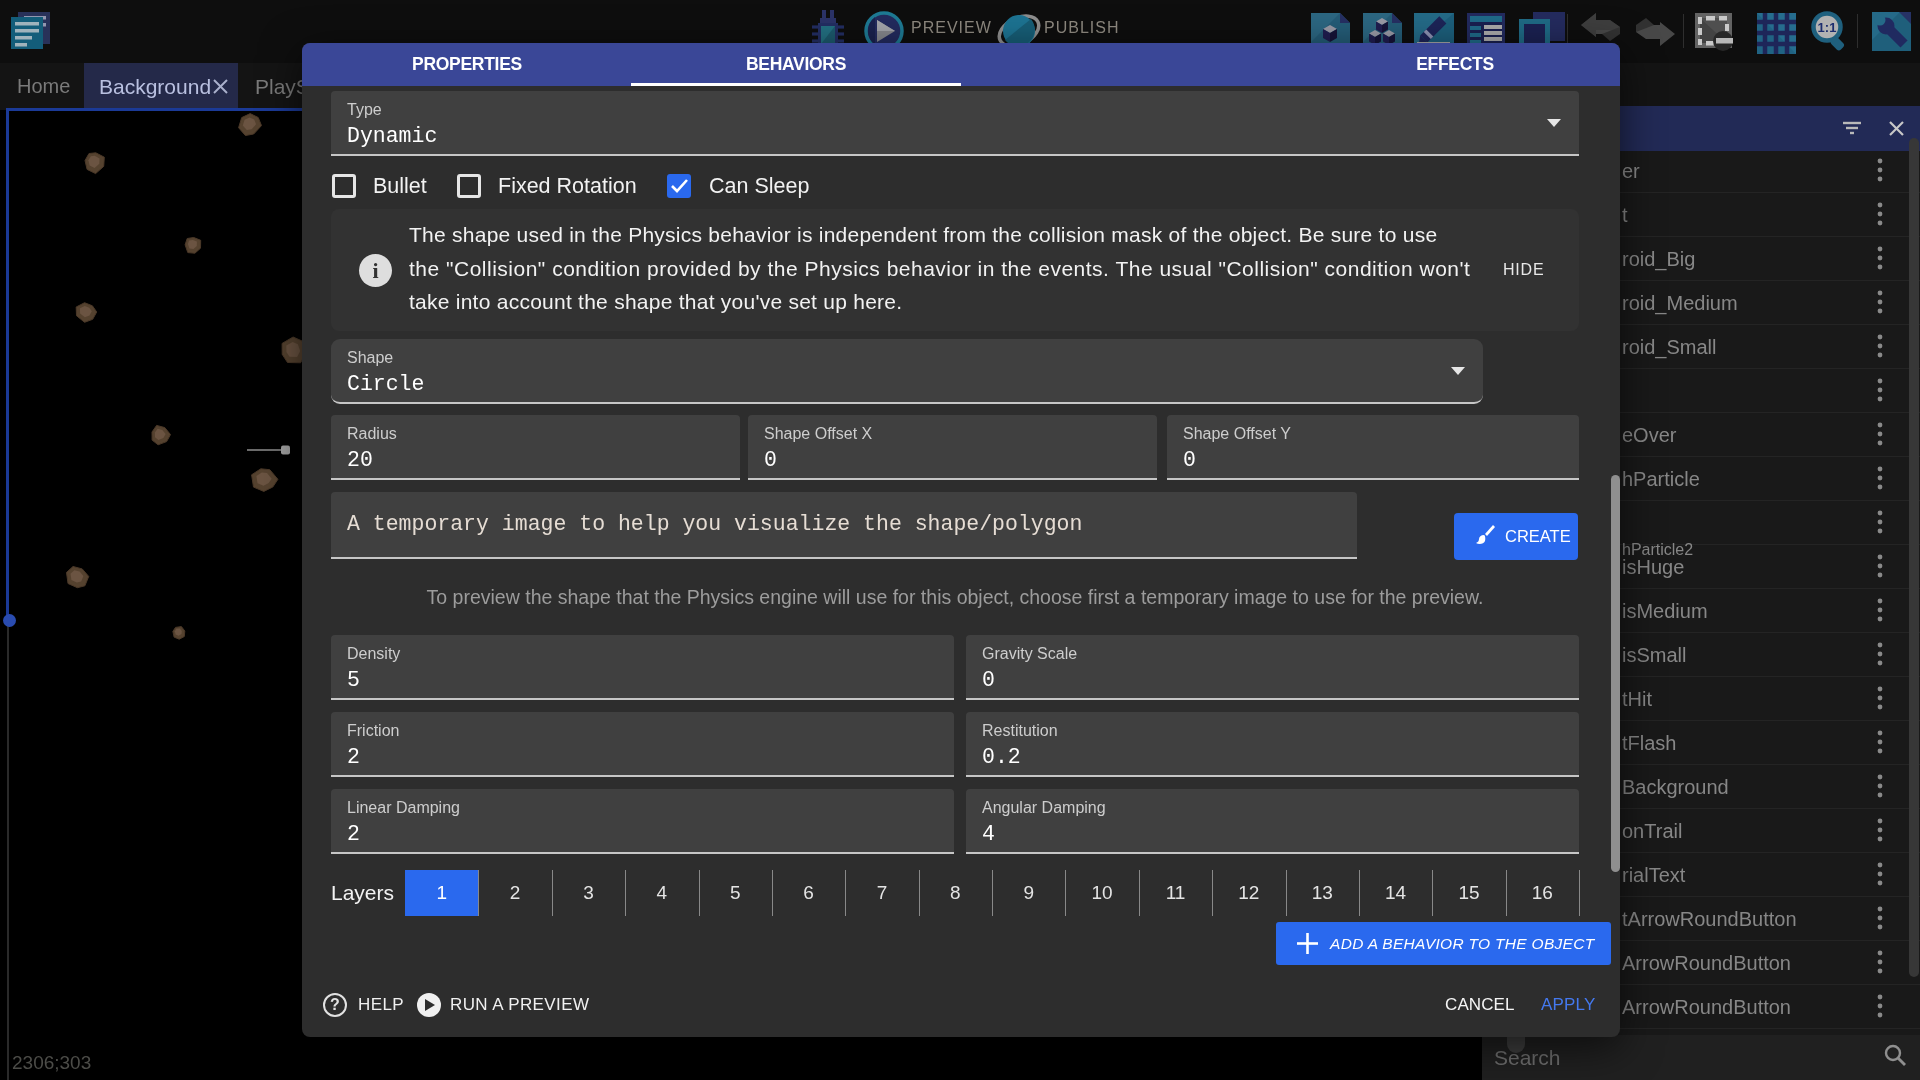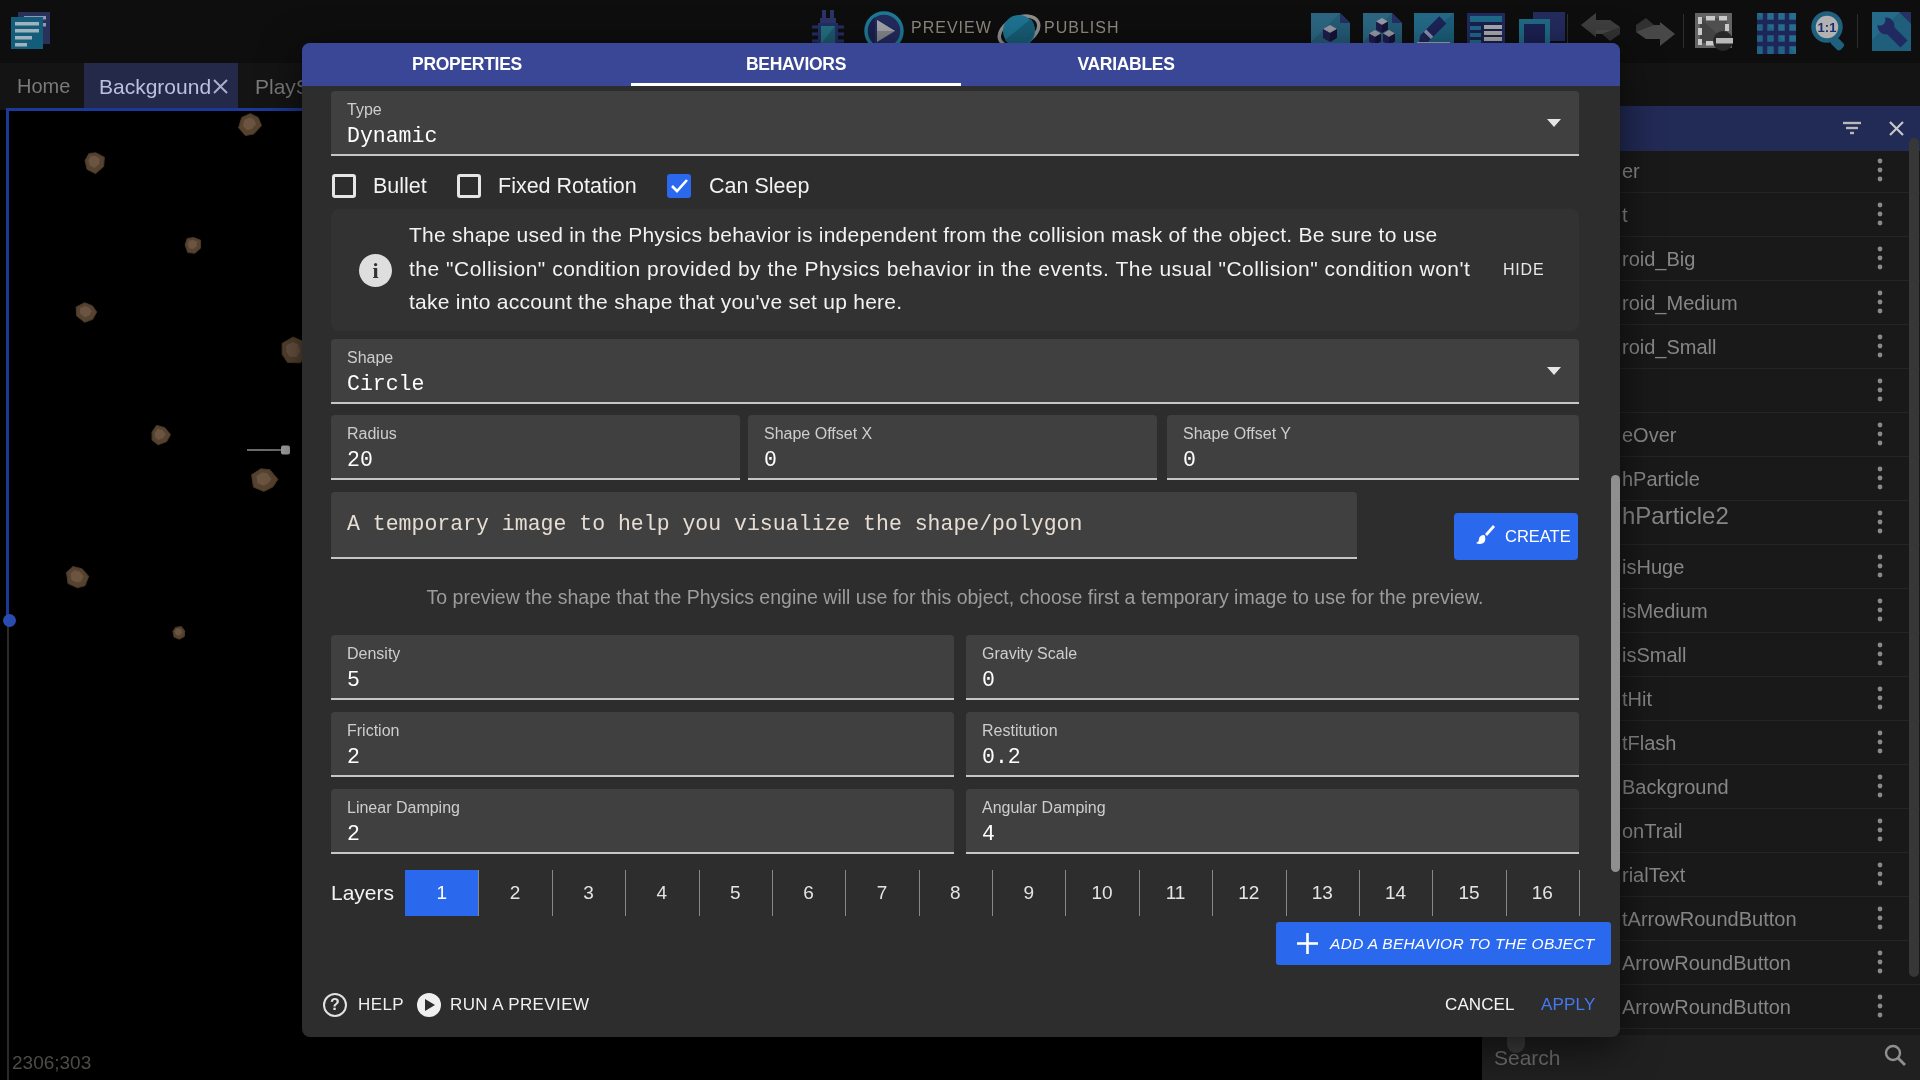--- a/index.html
+++ b/index.html
@@ -302,21 +302,21 @@
         <circle cx="3" cy="21" r="2.4" fill="#8a8a8a"></circle>
       </svg>
       <div class="abs" style="left:1482px;top:457px;width:438px;height:44px;border-bottom:1px solid #242424;"></div>
       <div class="abs" style="left:1622px;top:457px;height:44px;line-height:44px;font-size:20px;color:#878787;">hParticle</div>
       <svg class="abs" style="left:1877px;top:466px;" width="6" height="26" viewBox="0 0 6 26">
         <circle cx="3" cy="3" r="2.4" fill="#8a8a8a"></circle>
         <circle cx="3" cy="12" r="2.4" fill="#8a8a8a"></circle>
         <circle cx="3" cy="21" r="2.4" fill="#8a8a8a"></circle>
       </svg>
       <div class="abs" style="left:1482px;top:501px;width:438px;height:44px;border-bottom:1px solid #242424;"></div>
-      <div class="abs" style="left:1622px;top:494px;height:44px;line-height:44px;font-size:24px;color:#878787;">hParticle2</div>
+      <div class="abs" style="left:1622px;top:528px;height:44px;line-height:44px;font-size:16px;color:#878787;">hParticle2</div>
       <svg class="abs" style="left:1877px;top:510px;" width="6" height="26" viewBox="0 0 6 26">
         <circle cx="3" cy="3" r="2.4" fill="#8a8a8a"></circle>
         <circle cx="3" cy="12" r="2.4" fill="#8a8a8a"></circle>
         <circle cx="3" cy="21" r="2.4" fill="#8a8a8a"></circle>
       </svg>
       <div class="abs" style="left:1482px;top:545px;width:438px;height:44px;border-bottom:1px solid #242424;"></div>
       <div class="abs" style="left:1622px;top:545px;height:44px;line-height:44px;font-size:20px;color:#878787;">isHuge</div>
       <svg class="abs" style="left:1877px;top:554px;" width="6" height="26" viewBox="0 0 6 26">
         <circle cx="3" cy="3" r="2.4" fill="#8a8a8a"></circle>
         <circle cx="3" cy="12" r="2.4" fill="#8a8a8a"></circle>
@@ -402,21 +402,21 @@
   </svg>
   <div class="abs" style="left:1507px;top:1037px;width:18px;height:16px;border-radius:0 0 9px 9px;background:#3e3e3e;"></div>
 
   <div class="abs" style="left:1909px;top:138px;width:10px;height:839px;border-radius:5px;background:#373737;"></div>
 
   <div class="abs" id="dlg" style="left:302px;top:43px;width:1318px;height:994px;background:#2d2d2d;border-radius:8px;box-shadow:0 10px 40px rgba(0,0,0,0.6);"></div>
 
   <div class="abs" style="left:302px;top:43px;width:1318px;height:43px;background:#3a4797;border-radius:8px 8px 0 0;"></div>
   <div class="abs" style="left:302px;top:43px;width:330px;height:43px;line-height:43px;text-align:center;font-size:17.5px;font-weight:bold;color:#ffffff;letter-spacing:-0.3px;">PROPERTIES</div>
   <div class="abs" style="left:631px;top:43px;width:330px;height:43px;line-height:43px;text-align:center;font-size:17.5px;font-weight:bold;color:#ffffff;letter-spacing:-0.3px;">BEHAVIORS</div>
-  <div class="abs" style="left:961px;top:43px;width:330px;height:43px;line-height:43px;text-align:center;font-size:17.5px;font-weight:bold;color:#ffffff;letter-spacing:-0.3px;">VARIABLES</div>
+  <div class="abs" style="left:1290px;top:43px;width:330px;height:43px;line-height:43px;text-align:center;font-size:17.5px;font-weight:bold;color:#ffffff;letter-spacing:-0.3px;">EFFECTS</div>
   <div class="abs" style="left:631px;top:83px;width:330px;height:3px;background:#ffffff;"></div>
 
   <div class="fld" style="left:331px;top:91px;width:1248px;height:65px;">
     <span class="lb">Type</span>
       <span class="vl">Dynamic</span>
     <div class="caret" style="right:18px;top:28px;"></div>
   </div>
 
   <div class="cb" style="left:332px;top:174px;"></div>
   <div class="cbl" style="left:373px;top:174px;">Bullet</div>
@@ -427,21 +427,21 @@
     <path d="M1 7 L6 12 L16 1" fill="none" stroke="#fff" stroke-width="2.6"></path>
   </svg>
   <div class="cbl" style="left:709px;top:174px;">Can Sleep</div>
 
   <div class="abs" style="left:331px;top:209px;width:1248px;height:122px;background:#323232;border-radius:8px;"></div>
   <div class="abs" style="left:359px;top:254px;width:33px;height:33px;border-radius:50%;background:#dedede;"></div>
   <div class="abs" style="left:359px;top:254px;width:33px;height:33px;text-align:center;line-height:33px;font-size:22px;font-weight:bold;color:#323232;font-family:'Liberation Serif',serif;">i</div>
   <div class="abs" style="left:409px;top:218px;width:1120px;font-size:21px;letter-spacing:0.25px;line-height:33.5px;color:#f2f2f2;">The shape used in the Physics behavior is independent from the collision mask of the object. Be sure to use<br><span style="letter-spacing:0.5px;">the "Collision" condition provided by the Physics behavior in the events. The usual "Collision" condition won't</span><br>take into account the shape that you've set up here.</div>
   <div class="abs" style="left:1503px;top:261px;font-size:16px;color:#e8e8e8;letter-spacing:0.8px;">HIDE</div>
 
-  <div class="fld" style="left:331px;top:339px;width:1248px;height:65px;">
+  <div class="fld" style="left:331px;top:339px;width:1152px;height:65px;border-radius:9px;">
     <span class="lb">Shape</span>
       <span class="vl">Circle</span>
     <div class="caret" style="right:18px;top:28px;"></div>
   </div>
 
   <div class="fld" style="left:331px;top:415px;width:409px;height:65px;">
     <span class="lb">Radius</span>
       <span class="vl">20</span>
   </div>
   <div class="fld" style="left:748px;top:415px;width:409px;height:65px;">

